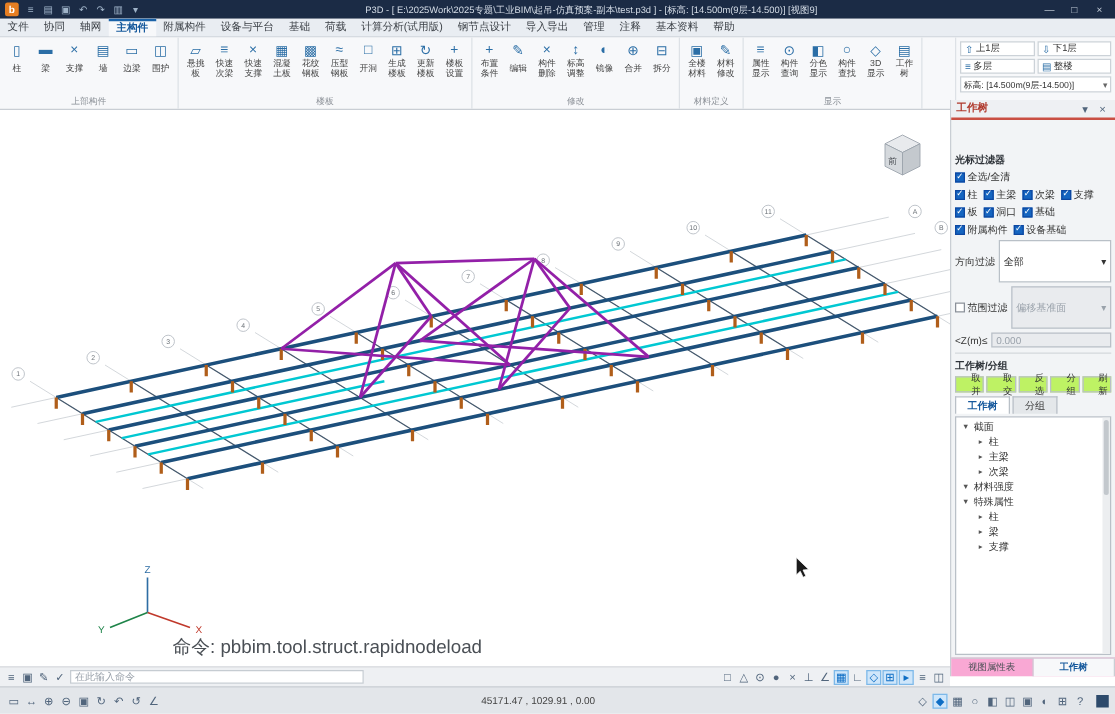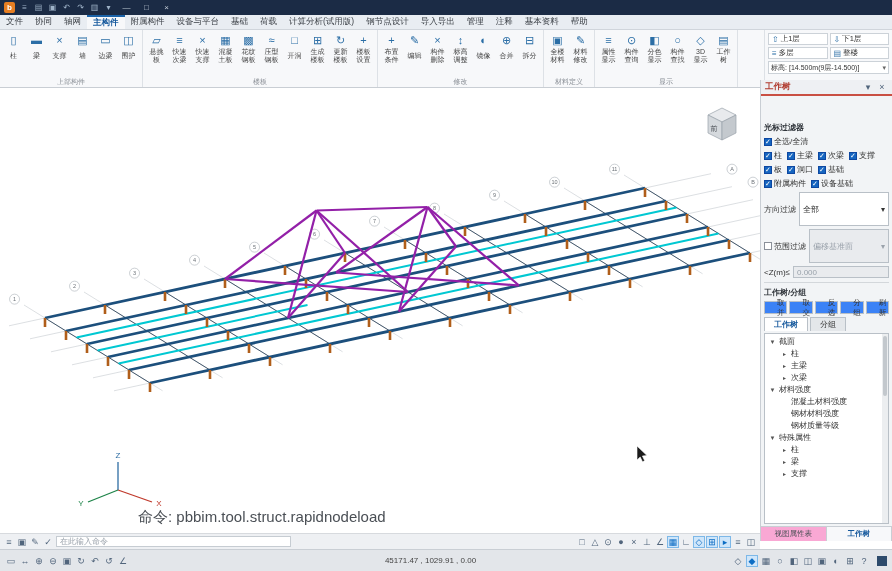--- a/index.html
+++ b/index.html
@@ -77,21 +77,21 @@
     line-height:7px;display:flex;align-items:center;justify-content:center;flex:0 0 auto;}
   .cbbox.unchecked{background:#fff;border:1px solid #8a9099;}
   .fieldrow{display:flex;align-items:center;gap:3px;}
   .select{flex:1;height:12px;background:#fff;border:1px solid #b9c0c7;display:flex;align-items:center;
     justify-content:space-between;padding:16px 3px;color:#333;}
   .select.disabled{background:#e9ebee;color:#9aa2ab;}
   .numinput{flex:1;height:12px;background:#e9ebee;border:1px solid #b9c0c7;color:#9aa2ab;
     display:flex;align-items:center;padding:0 3px;}
   .divline{height:1px;background:#d3d7db;margin:1px 0;}
   .btnrow{display:flex;gap:2px;}
-  .sbtn{flex:1;height:13px;background:#3b82f6;border:1px solid #b9c0c7;display:flex;align-items:center;
+  .sbtn{flex:1;height:13px;background:#bef264;border:1px solid #b9c0c7;display:flex;align-items:center;
     justify-content:center;font-size:7.5px;cursor:default;padding-left:12px;}
   .ptabs{display:flex;margin-bottom:-1px;}
   .ptab{padding:1px 9px;border:1px solid #b9c0c7;border-bottom:none;background:#e4e7ea;margin-right:2px;}
   .ptab.active{background:#fff;font-weight:bold;color:#15589c;}
   .tree{flex:1;background:#fff;border:1px solid #b9c0c7;padding:2px 2px 20px 4px;overflow:hidden;position:relative;}
   .tnode{line-height:12px;display:flex;align-items:center;gap:3px;white-space:nowrap;}
   .tnode .arrow{width:7px;color:#555;font-size:6px;display:inline-flex;justify-content:center;}
   .tchildren{padding-left:12px;}
   .tree-scrollbar{position:absolute;right:0;top:0;bottom:0;width:6px;background:#eceef0;}
   .tree-thumb{position:absolute;right:1px;top:2px;width:4px;height:60px;background:#c3c8cd;border-radius:2px;}
@@ -107,20 +107,21 @@
   <div class="logo">b</div>
   <span id="qicons" style="display:flex;gap:1px;">
       <span class="qicon">≡</span>
       <span class="qicon">▤</span>
       <span class="qicon">▣</span>
       <span class="qicon">↶</span>
       <span class="qicon">↷</span>
       <span class="qicon">▥</span>
       <span class="qicon">▾</span>
     </span>
+  <div class="titletext">P3D - [ E:\2025Work\2025专题\工业BIM\起吊-仿真预案-副本\test.p3d ] - [标高: [14.500m(9层-14.500)] [视图9]</div>
   <span class="winbtn">—</span>
   <span class="winbtn">□</span>
   <span class="winbtn close">×</span>
 </div>
 
 <div class="menubar" id="menubar">
     <div class="menutab">文件</div>
     <div class="menutab">协同</div>
     <div class="menutab">轴网</div>
     <div class="menutab active">主构件</div>
@@ -623,34 +624,20 @@
           </div>
           <div class="tnode">
             <span class="arrow">▸</span>
             <span>次梁</span>
           </div>
         </div>
         <div class="tnode">
           <span class="arrow">▼</span>
           <span>材料强度</span>
         </div>
-        <div class="tchildren">
-          <div class="tnode">
-            <span class="arrow"></span>
-            <span>混凝土材料强度</span>
-          </div>
-          <div class="tnode">
-            <span class="arrow"></span>
-            <span>钢材材料强度</span>
-          </div>
-          <div class="tnode">
-            <span class="arrow"></span>
-            <span>钢材质量等级</span>
-          </div>
-        </div>
         <div class="tnode">
           <span class="arrow">▼</span>
           <span>特殊属性</span>
         </div>
         <div class="tchildren">
           <div class="tnode">
             <span class="arrow">▸</span>
             <span>柱</span>
           </div>
           <div class="tnode">

